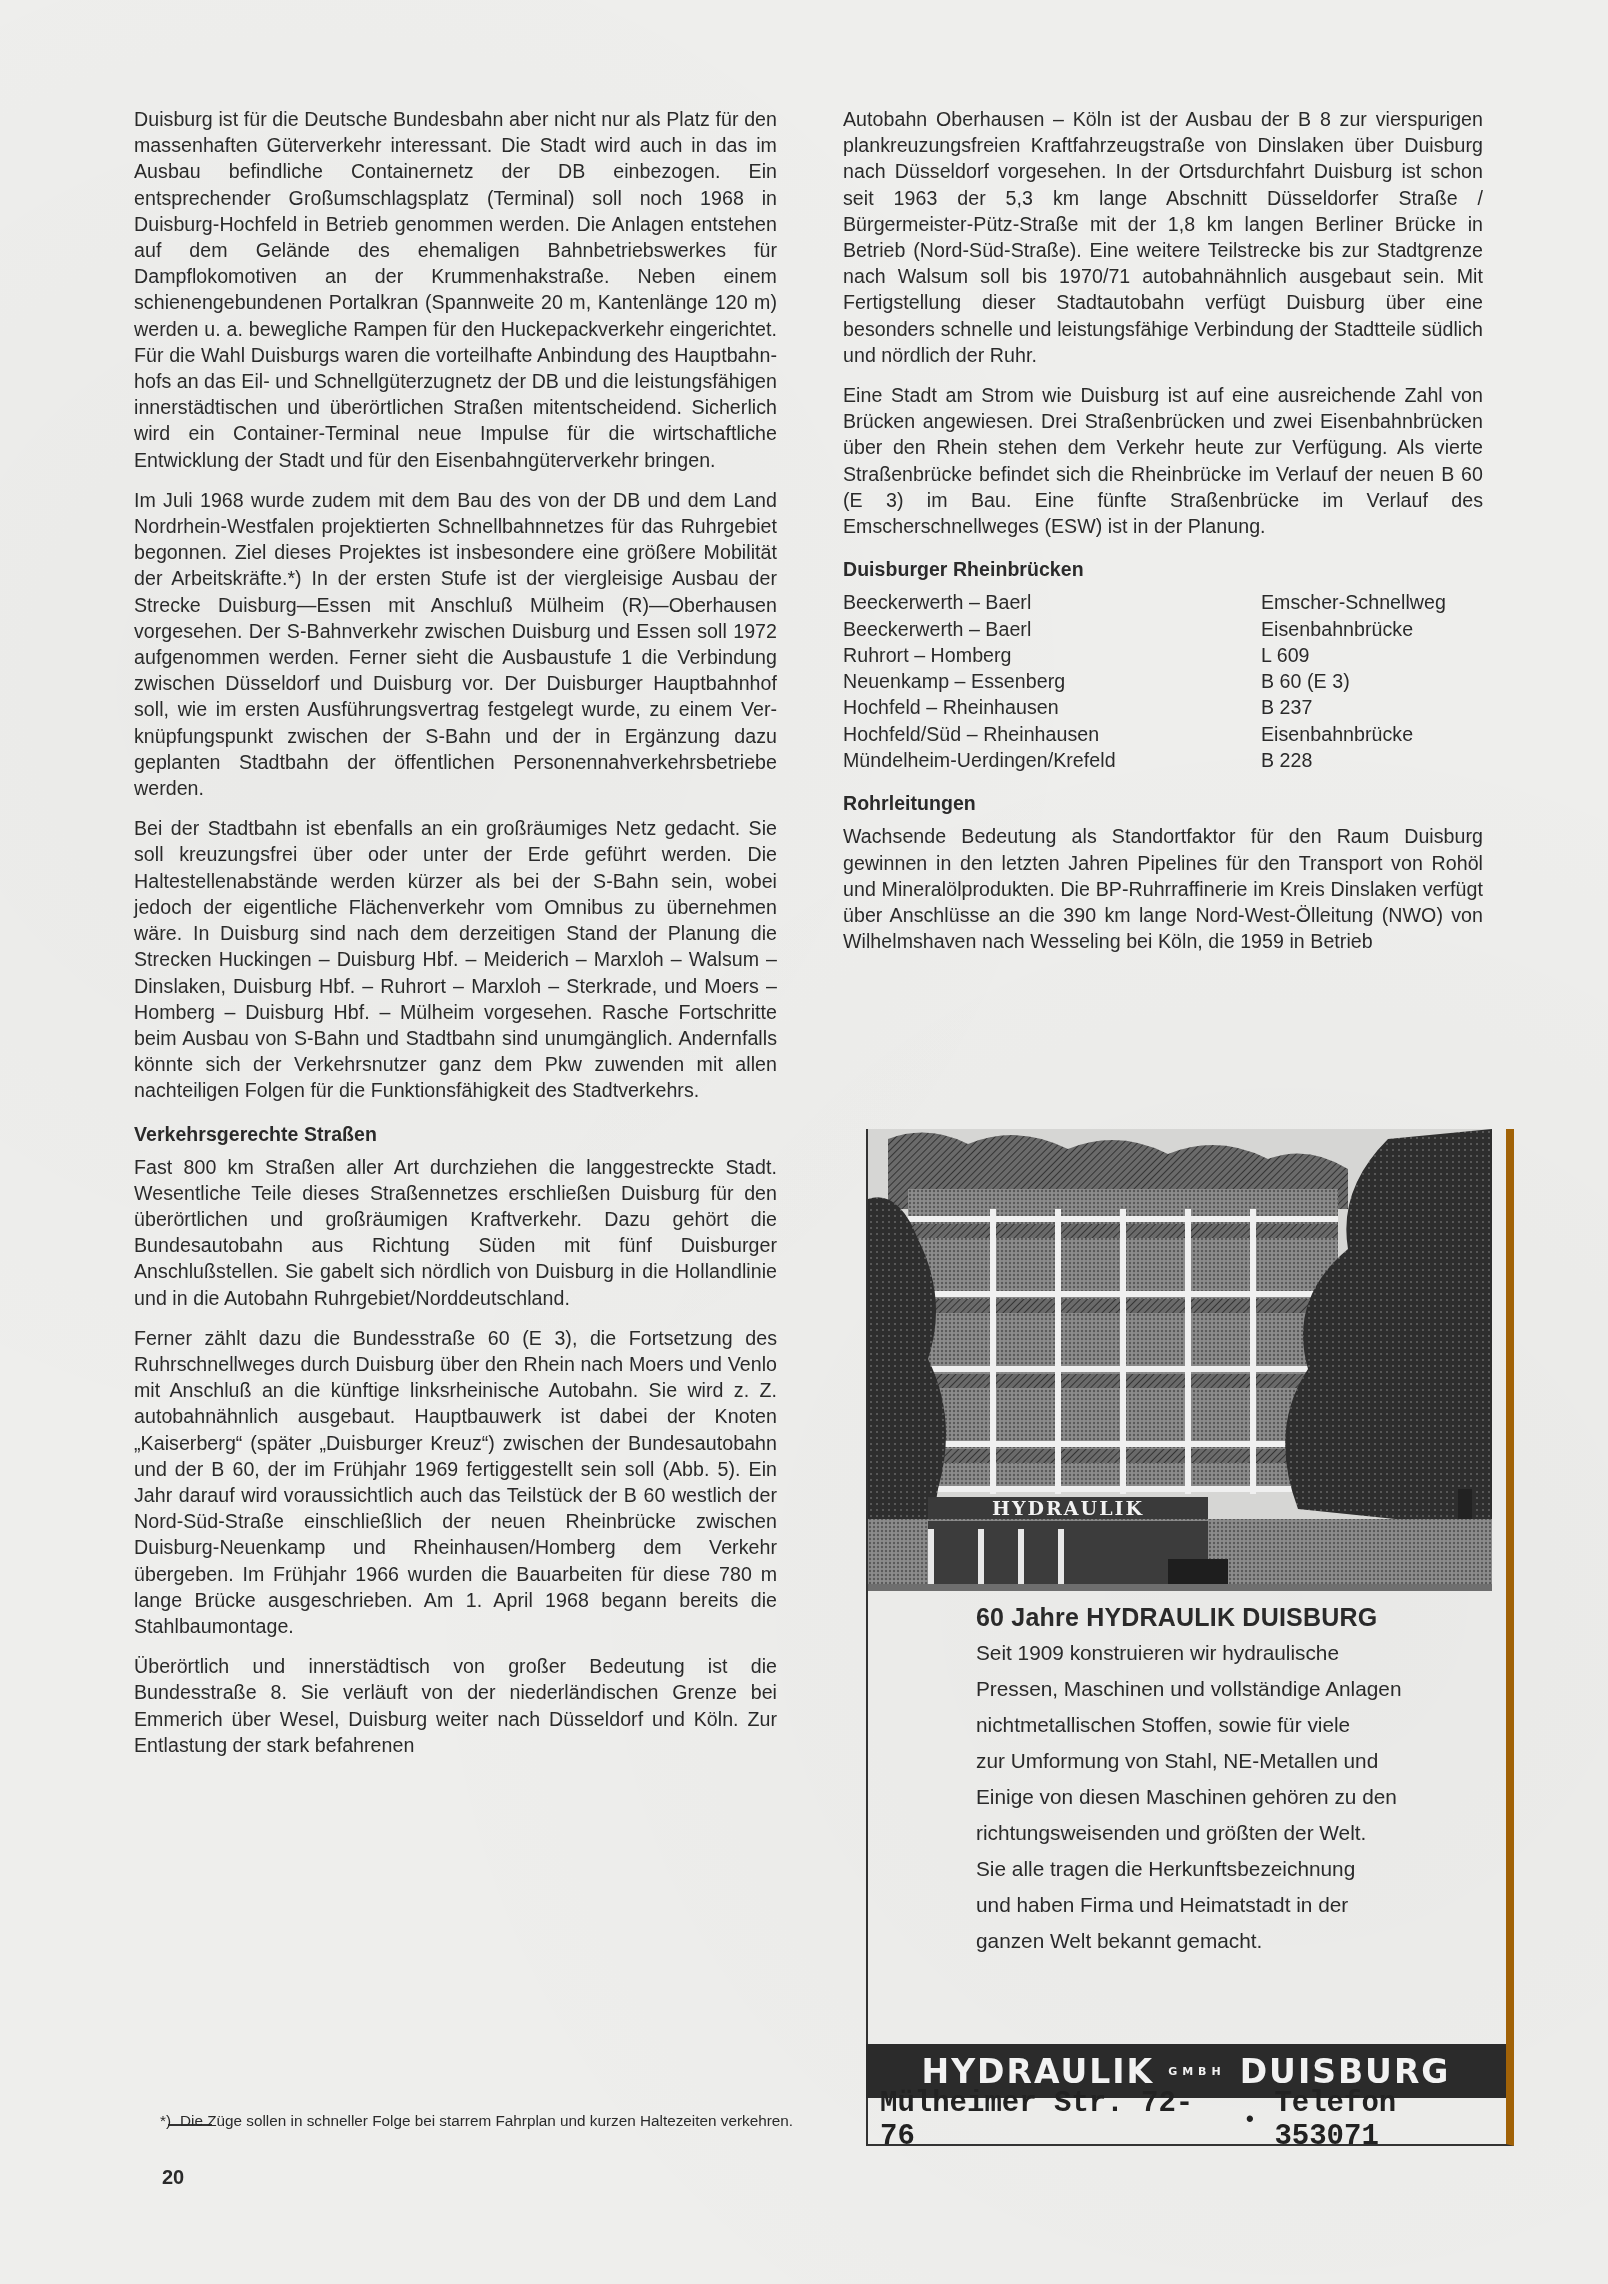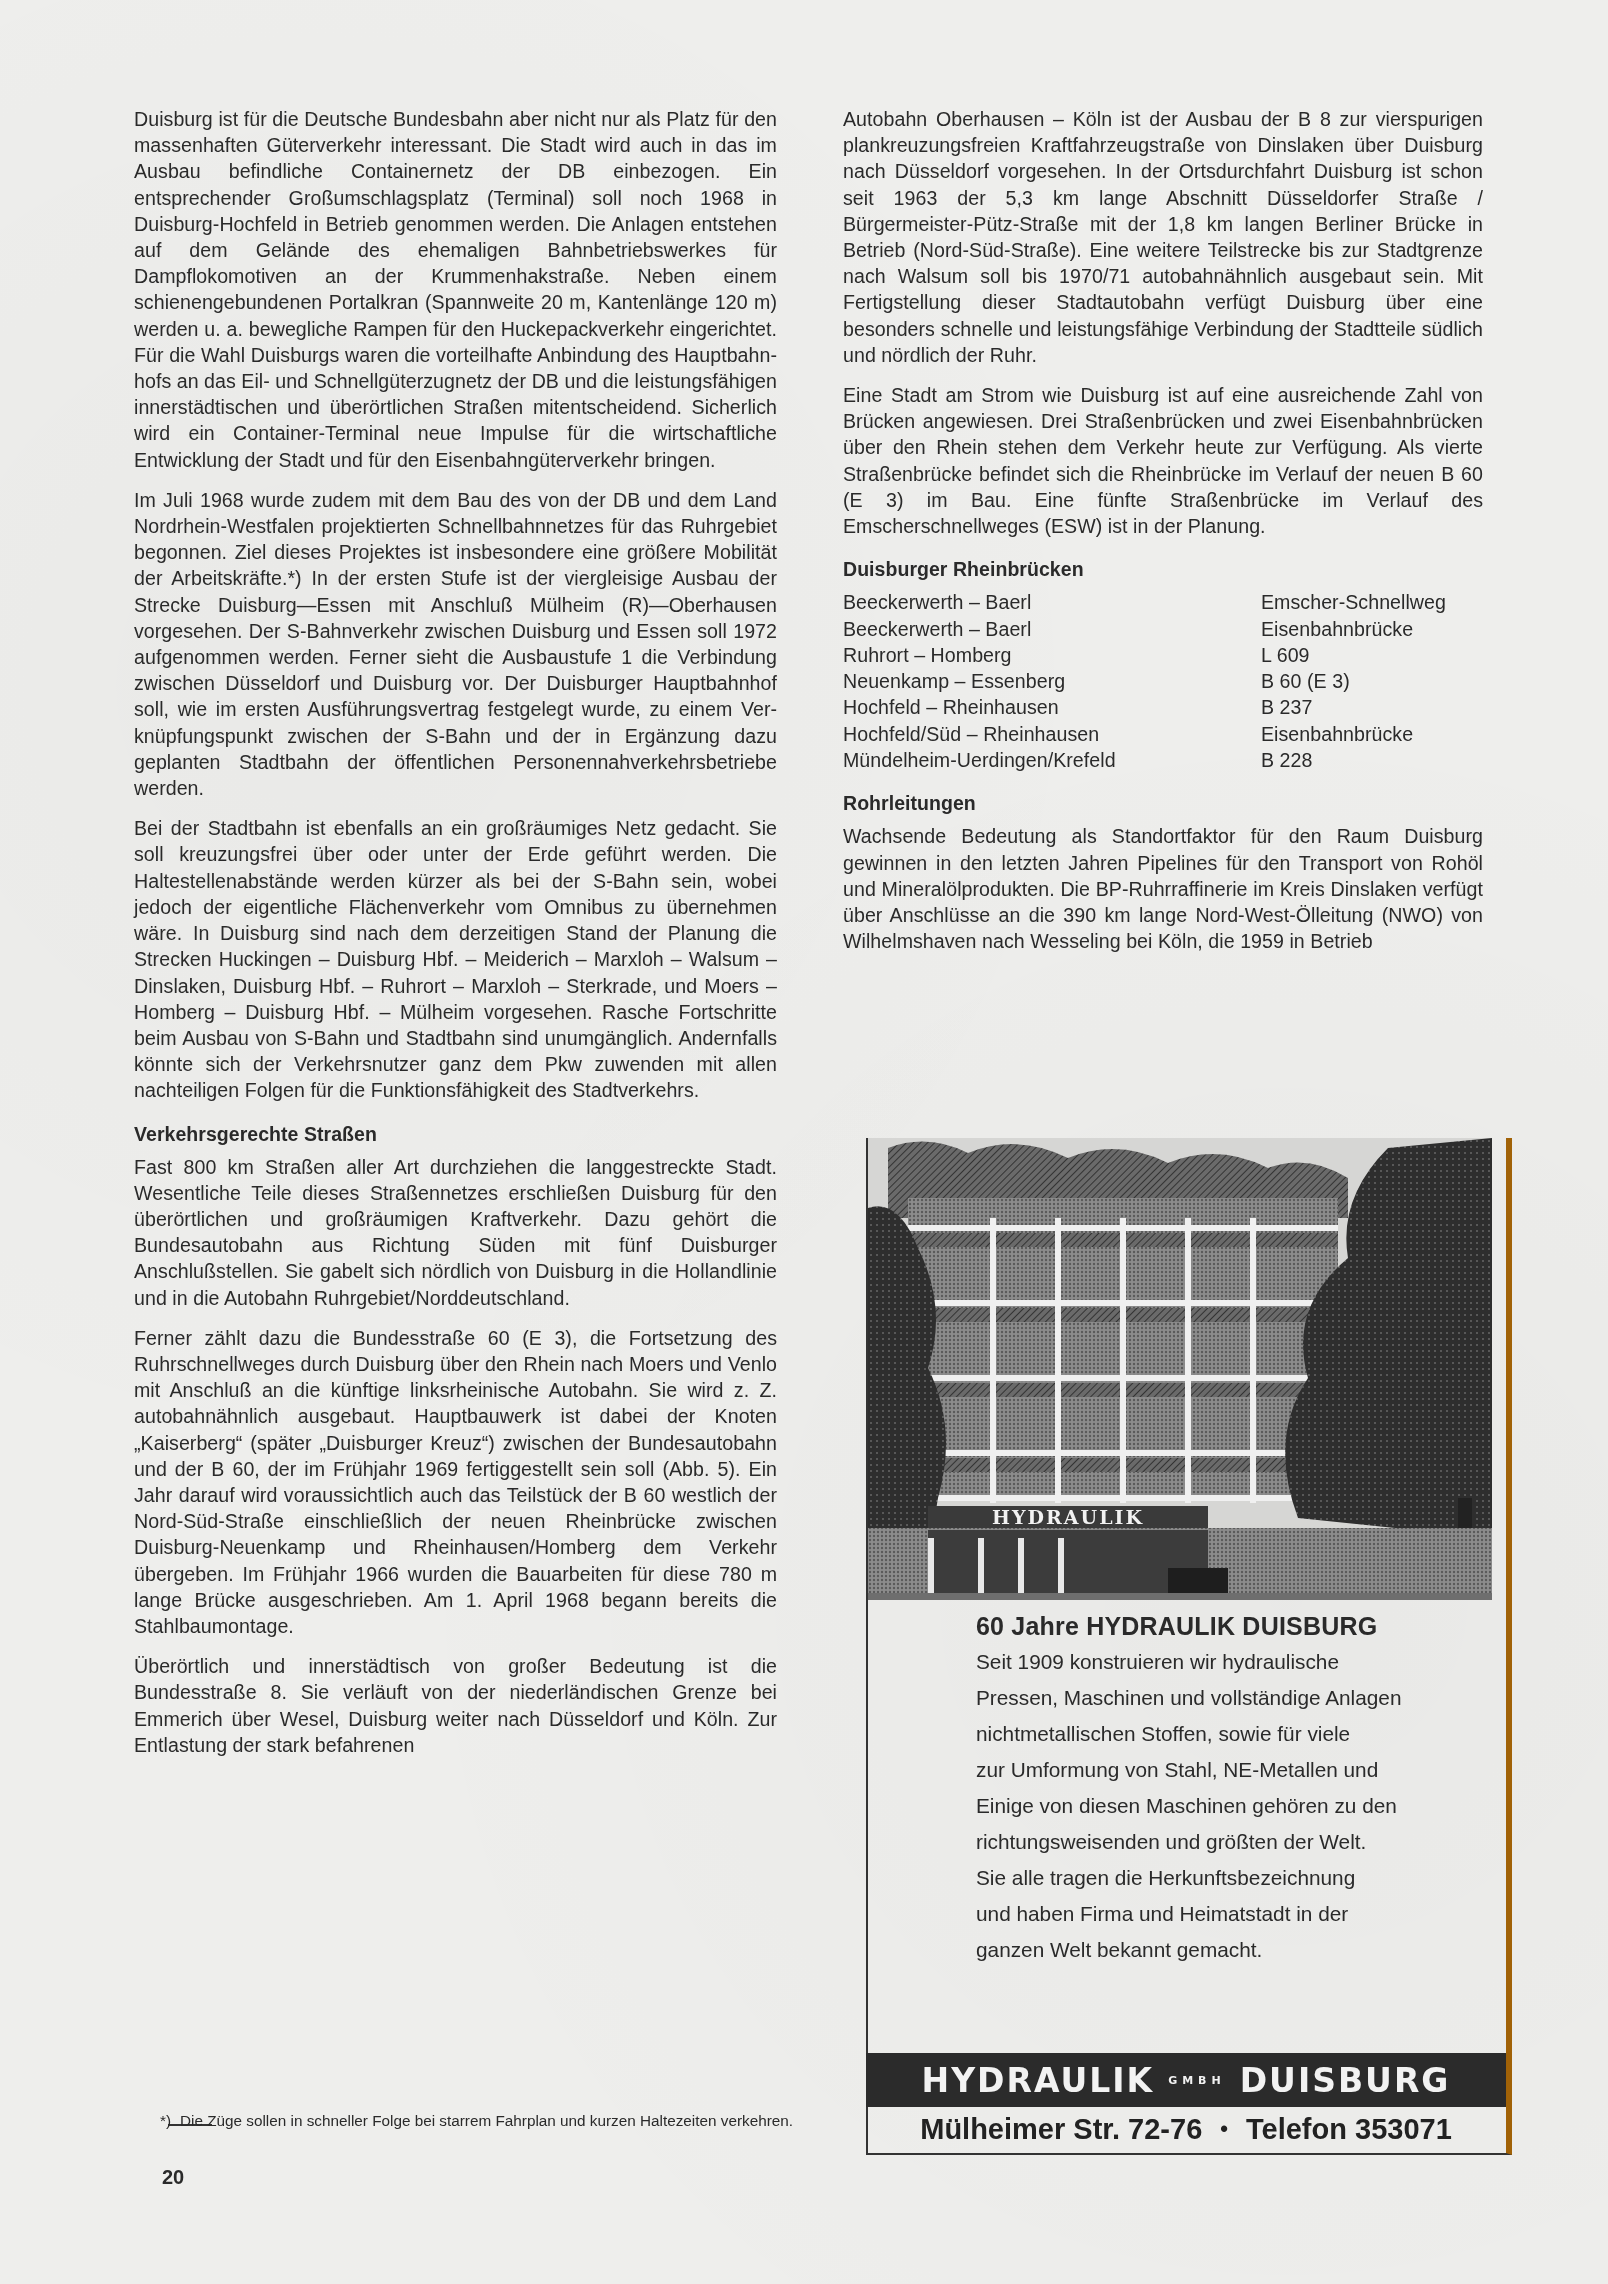--- a/index.html
+++ b/index.html
@@ -60,23 +60,22 @@
   .page-number {
     position: absolute; left: 162px; top: 2166px;
     font-size: 20px; font-weight: bold;
   }
 
   
   .ad {
     position: absolute; left: 866px; top: 1129px;
     width: 638px; height: 1015px;
     border-left: 2px solid #333;
-    border-right: 6px solid #a16207;
+    border-right: 8px solid #a16207;
     border-bottom: 2px solid #333;
-    margin-top: 9px;
   }
   .ad-photo {
     position: absolute; left: 0; top: 0;
     width: 624px; height: 462px;
     overflow: hidden;
     background: #4a4a4a;
   }
   .ad-photo svg { display: block; }
   .ad-body {
     position: absolute; left: 108px; top: 470px; width: 520px;
@@ -91,24 +90,25 @@
   .ad-center { padding-left: 60px; font-size: 20.5px; line-height: 36px; letter-spacing: 0.5px; }
   .ad-banner {
     position: absolute; left: -2px; top: 915px; width: 640px; height: 54px;
     background: #2b2b2b; color: #f2f2f2;
     display: flex; align-items: center; justify-content: center; gap: 14px;
     font-family: "DejaVu Sans", sans-serif; font-weight: bold;
   }
   .ad-banner .big { font-size: 33px; letter-spacing: 2px; }
   .ad-banner .small { font-size: 11px; letter-spacing: 5px; }
   .ad-address {
-    position: absolute; left: 0; top: 969px; width: 636px; height: 44px;
+    position: absolute; left: 12px; top: 969px; width: 636px; height: 44px;
     display: flex; align-items: center; justify-content: center; gap: 18px;
     font-size: 29px; font-weight: bold; font-stretch: condensed;
     color: #222;
+    font-family: Liberation Mono, monospace;
   }
   .ad-address .dot { font-size: 22px; }
 </style>
 </head>
 <body>
 <div class="page-tex"></div>
 
 <div class="col col-left">
   <p>Duisburg ist für die Deutsche Bundesbahn aber nicht nur als Platz für den massenhaften Güterverkehr interessant. Die Stadt wird auch in das im Ausbau befindliche Con­tainernetz der DB einbezogen. Ein entsprechender Groß­umschlagsplatz (Terminal) soll noch 1968 in Duisburg-Hoch­feld in Betrieb genommen werden. Die Anlagen entstehen auf dem Gelände des ehemaligen Bahnbetriebswerkes für Dampflokomotiven an der Krummenhakstraße. Neben einem schienengebundenen Portalkran (Spannweite 20 m, Kantenlänge 120 m) werden u. a. bewegliche Rampen für den Huckepackverkehr eingerichtet. Für die Wahl Duis­burgs waren die vorteilhafte Anbindung des Hauptbahn­hofs an das Eil- und Schnellgüterzugnetz der DB und die leistungsfähigen innerstädtischen und überörtlichen Straßen mitentscheidend. Sicherlich wird ein Container-Terminal neue Impulse für die wirtschaftliche Entwicklung der Stadt und für den Eisenbahngüterverkehr bringen.</p>
   <p>Im Juli 1968 wurde zudem mit dem Bau des von der DB und dem Land Nordrhein-Westfalen projektierten Schnell­bahnnetzes für das Ruhrgebiet begonnen. Ziel dieses Pro­jektes ist insbesondere eine größere Mobilität der Arbeits­kräfte.*) In der ersten Stufe ist der viergleisige Ausbau der Strecke Duisburg—Essen mit Anschluß Mülheim (R)—Ober­hausen vorgesehen. Der S-Bahnverkehr zwischen Duisburg und Essen soll 1972 aufgenommen werden. Ferner sieht die Ausbaustufe 1 die Verbindung zwischen Düsseldorf und Duisburg vor. Der Duisburger Hauptbahnhof soll, wie im ersten Ausführungsvertrag festgelegt wurde, zu einem Ver­knüpfungspunkt zwischen der S-Bahn und der in Ergän­zung dazu geplanten Stadtbahn der öffentlichen Personen­nahverkehrsbetriebe werden.</p>

